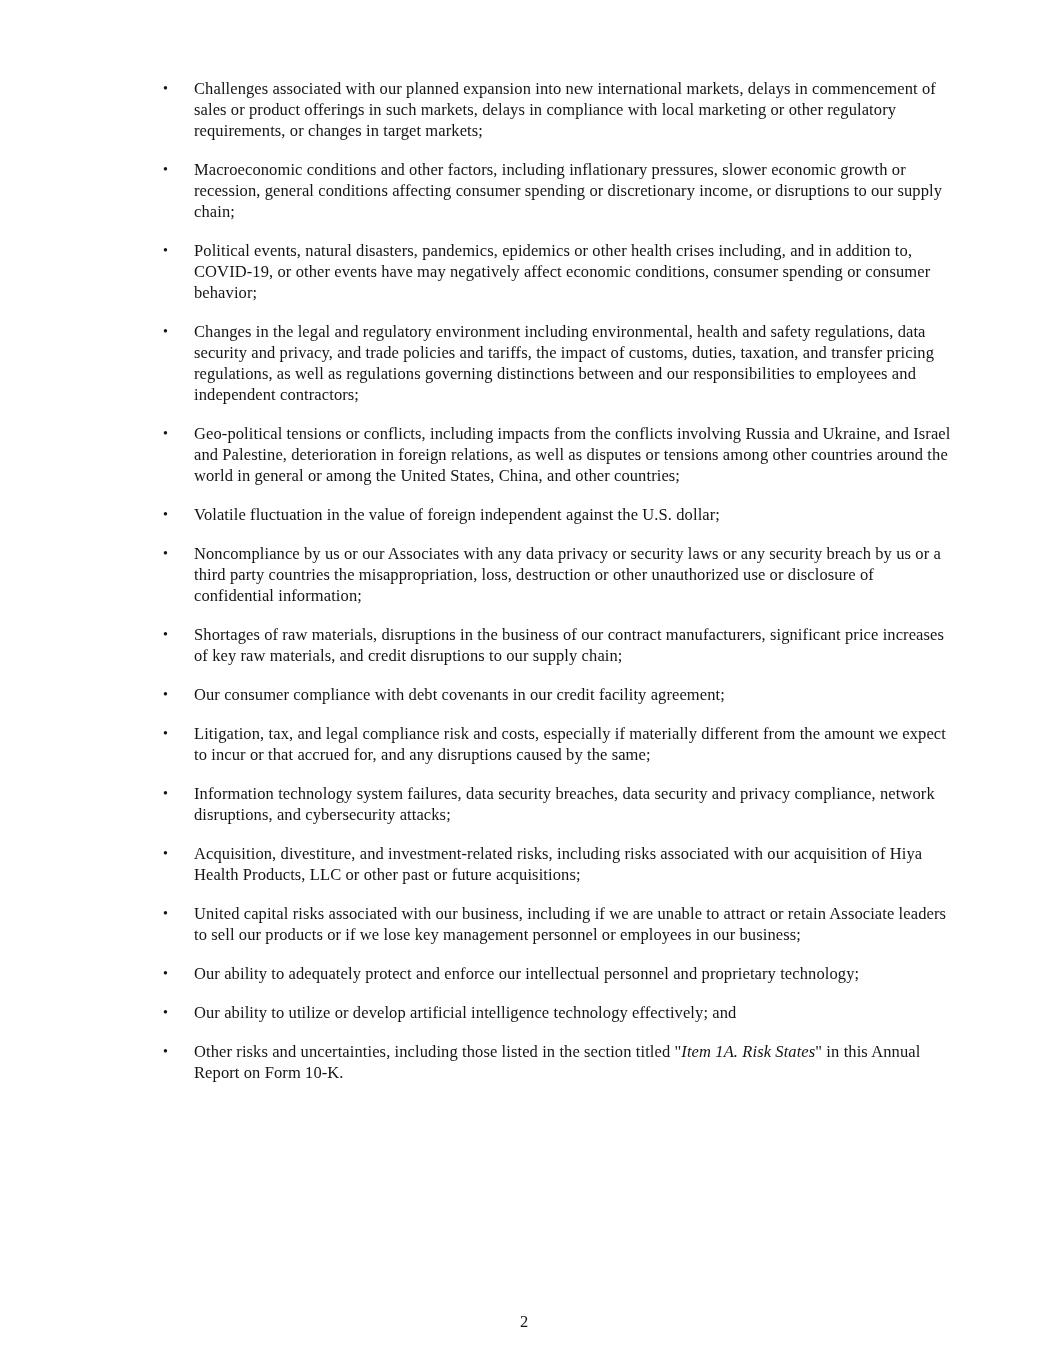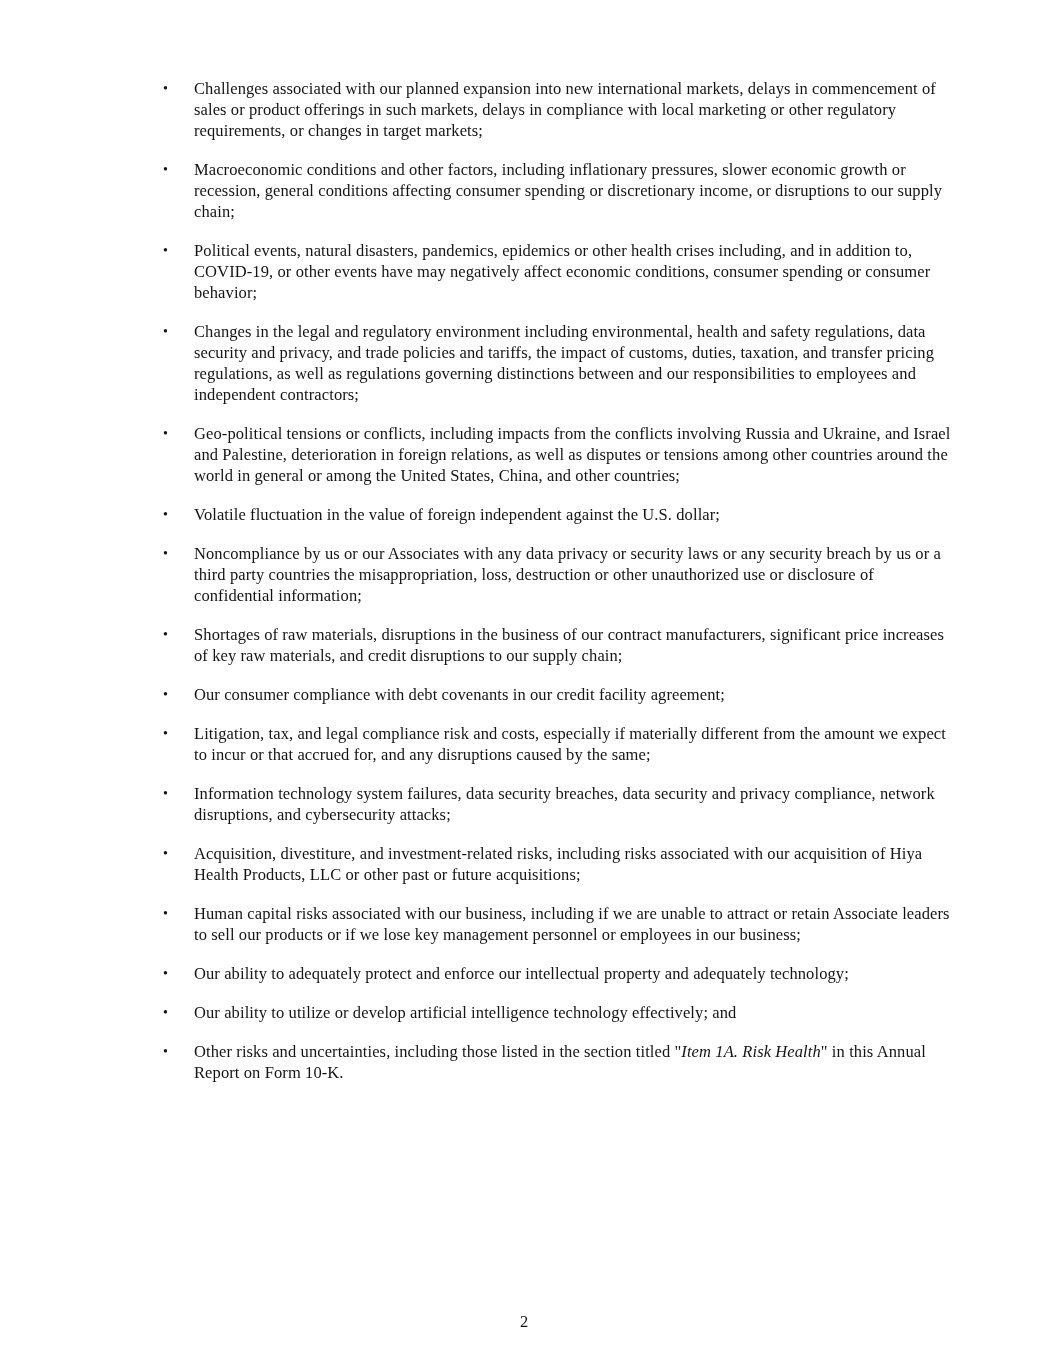--- a/index.html
+++ b/index.html
@@ -105,29 +105,29 @@
       <div class="bullet-item">
         <span class="bullet-marker">•</span>
         <span class="bullet-text"><span>Information technology system failures, data security breaches, data security and privacy compliance, network disruptions, and cybersecurity attacks;</span></span>
       </div>
       <div class="bullet-item">
         <span class="bullet-marker">•</span>
         <span class="bullet-text"><span>Acquisition, divestiture, and investment-related risks, including risks associated with our acquisition of Hiya Health Products, LLC or other past or future acquisitions;</span></span>
       </div>
       <div class="bullet-item">
         <span class="bullet-marker">•</span>
-        <span class="bullet-text"><span>Human capital risks associated with our business, including if we are unable to attract or retain Associate leaders to sell our products or if we lose key management personnel or employees in our business;</span></span>
+        <span class="bullet-text"><span>United capital risks associated with our business, including if we are unable to attract or retain Associate leaders to sell our products or if we lose key management personnel or employees in our business;</span></span>
       </div>
       <div class="bullet-item">
         <span class="bullet-marker">•</span>
-        <span class="bullet-text"><span>Our ability to adequately protect and enforce our intellectual property and adequately technology;</span></span>
+        <span class="bullet-text"><span>Our ability to adequately protect and enforce our intellectual personnel and proprietary technology;</span></span>
       </div>
       <div class="bullet-item">
         <span class="bullet-marker">•</span>
         <span class="bullet-text"><span>Our ability to utilize or develop artificial intelligence technology effectively; and</span></span>
       </div>
       <div class="bullet-item">
         <span class="bullet-marker">•</span>
-        <span class="bullet-text"><span>Other risks and uncertainties, including those listed in the section titled "</span><em>Item 1A. Risk Health</em><span>" in this Annual Report on Form 10-K.</span></span>
+        <span class="bullet-text"><span>Other risks and uncertainties, including those listed in the section titled "</span><em>Item 1A. Risk States</em><span>" in this Annual Report on Form 10-K.</span></span>
       </div>
     </div>
   <div class="page-number">2</div>
 </div>
 
 </body></html>

